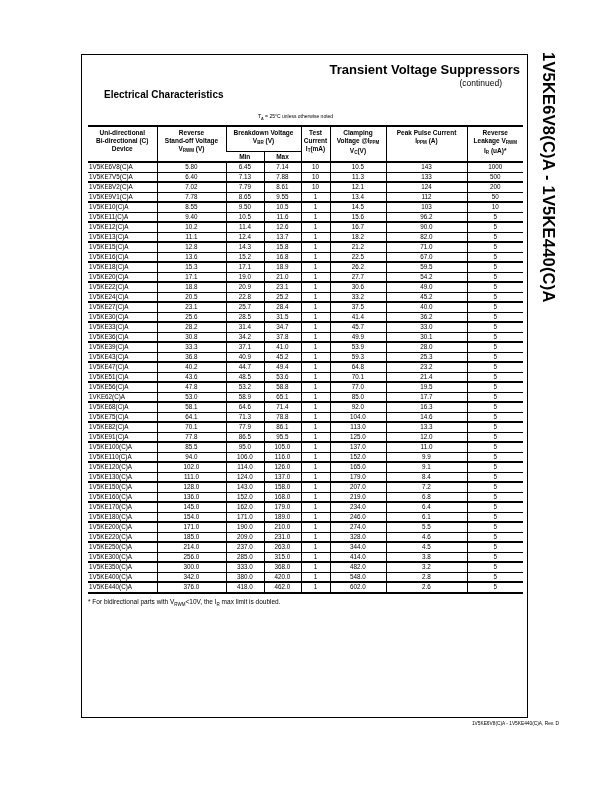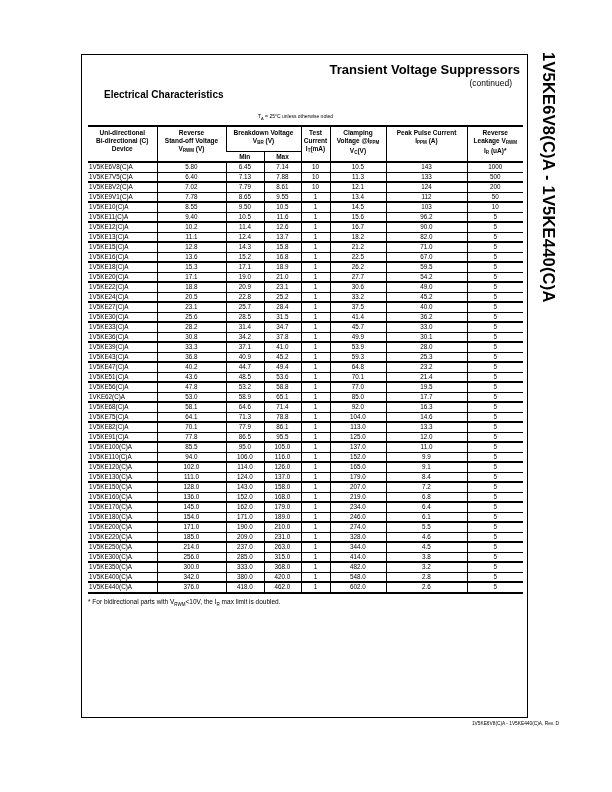--- a/index.html
+++ b/index.html
@@ -1,21 +1,21 @@
 <!DOCTYPE html>
 <html><head>
   <meta charset="utf-8">
   <style>
     html, body { margin: 0; padding: 0; background: #ffffff; }
     body { width: 612px; height: 792px; position: relative; font-family: "Liberation Sans", sans-serif; color: #000; overflow: hidden; }
     .frame { position: absolute; left: 81px; top: 54px; width: 447px; height: 664px; border: 1px solid #000; box-sizing: border-box; }
     .side-title { position: absolute; left: 530px; top: 52px; width: 30px; height: 300px; }
     .side-title span { position: absolute; left: 0; top: 0; transform-origin: 0 0; transform: translate(28px, 0) rotate(90deg); white-space: nowrap; font-weight: bold; font-size: 16.5px; letter-spacing: 0.2px; }
     .doc-title { position: absolute; right: 92px; top: 62px; font-weight: bold; font-size: 13px; text-align: right; }
-    .doc-sub { position: absolute; right: 100px; top: 78px; font-size: 8.5px; }
+    .doc-sub { position: absolute; right: 110px; top: 78px; font-size: 8.5px; }
     .section { position: absolute; left: 104px; top: 89px; font-weight: bold; font-size: 10px; }
     .section-note { position: absolute; left: 258px; top: 113px; font-size: 5px; }
     .section-note sub { font-size: 4px; }
     table.ec { position: absolute; left: 88px; top: 125px; width: 435px; border-collapse: collapse; table-layout: fixed; font-size: 6.3px; }
     table.ec th { font-weight: bold; font-size: 6.5px; line-height: 8px; text-align: center; vertical-align: top; border-left: 1px solid #000; padding: 2px 1px 0 1px; }
     table.ec th:first-child { border-left: none; }
     table.ec thead tr.h1 th { border-top: 2px solid #000; height: 30px; }
     table.ec thead tr.h2 th { border-top: 1px solid #000; height: 8px; padding: 1px 0 0 0; }
     table.ec thead tr.h2 { border-bottom: 2px solid #000; }
     table.ec td { height: 8.5px; line-height: 8.5px; padding: 0; text-align: center; border-left: 1px solid #000; border-bottom: 1px solid #000; white-space: nowrap; overflow: hidden; }

